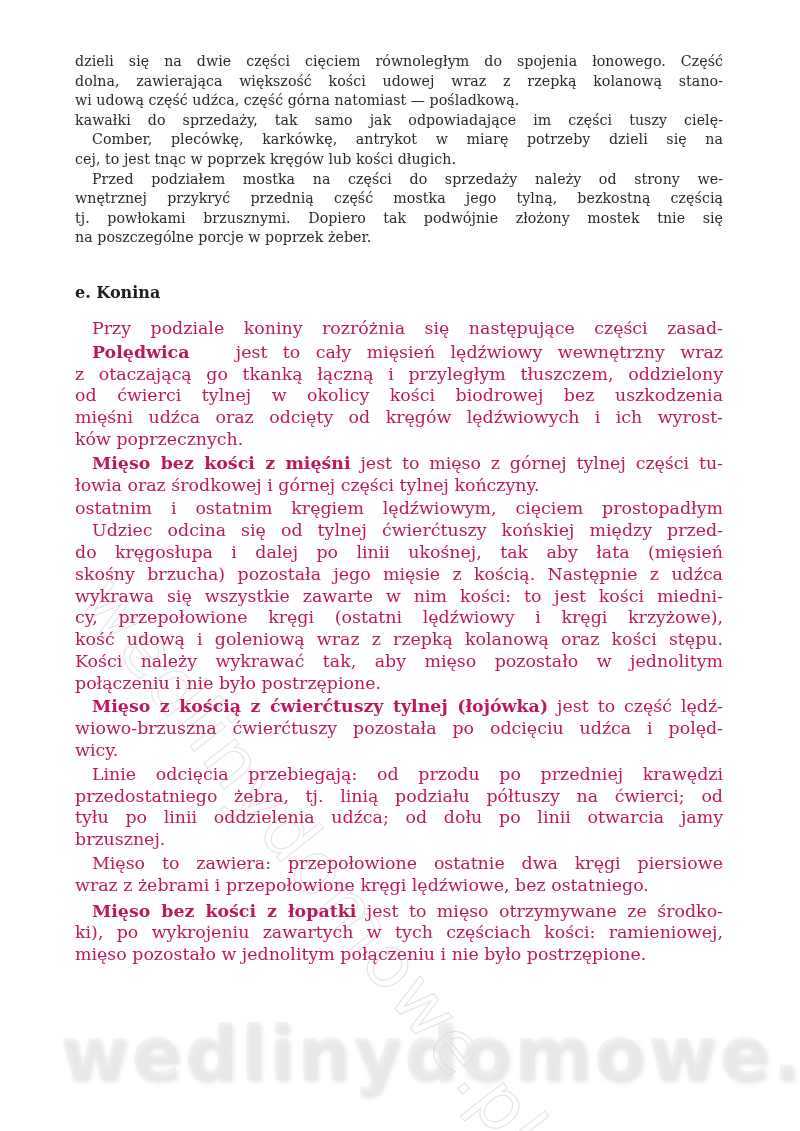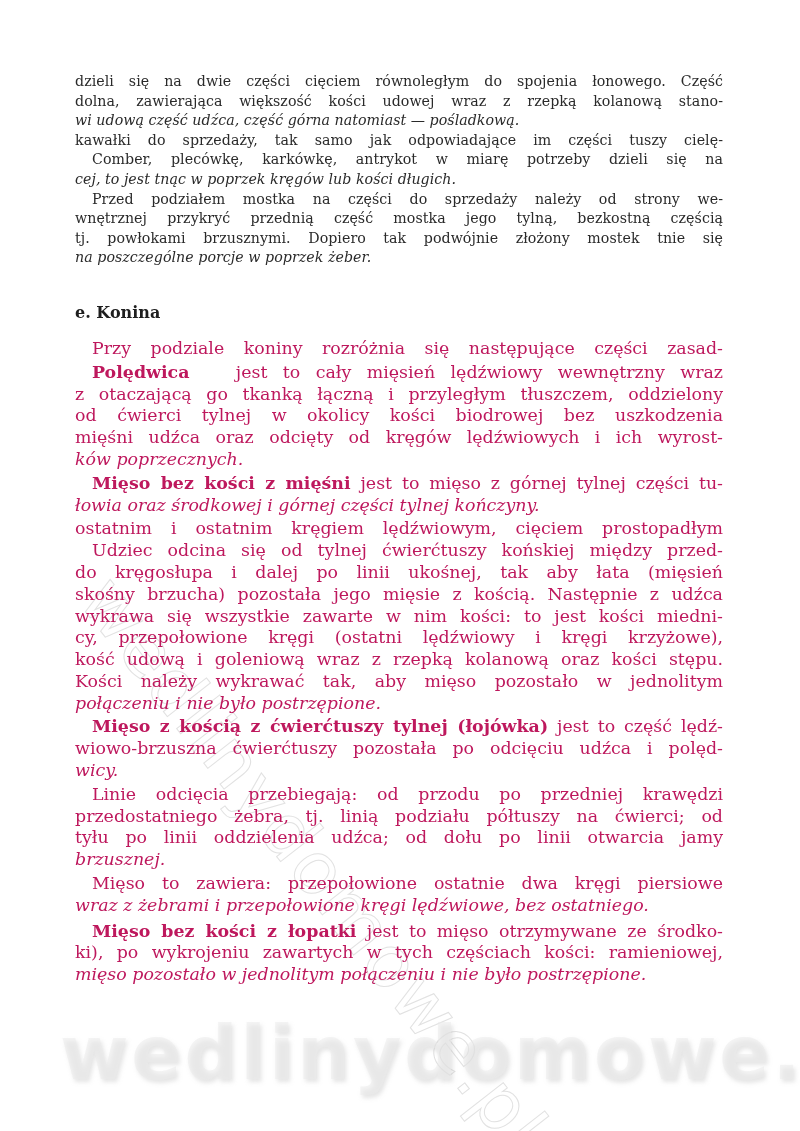--- a/index.html
+++ b/index.html
@@ -11,21 +11,21 @@
     width: 800px;
     height: 1131px;
     position: relative;
     overflow: hidden;
     font-family: "DejaVu Serif", "Liberation Serif", serif;
     color: #1e1e1e;
   }
   .page {
     position: absolute;
     left: 75px;
-    top: 72px;
+    top: 52px;
     width: 648px;
   }
   .small {
     font-size: 14.2px;
     line-height: 19.6px;
     letter-spacing: 0.05px;
     text-align: justify;
     color: #2a2a2a;
   }
   .small p {
@@ -56,21 +56,20 @@
   .large b {
     font-weight: bold;
   }
   .line {
     display: block;
     text-align: justify;
     text-align-last: justify;
   }
   .line.last {
     text-align-last: left;
-    font-style: italic;
   }
   .watermark-big {
     position: absolute;
     left: 60px;
     top: 1010px;
     width: 700px;
     text-align: center;
     font-family: "DejaVu Sans", "Liberation Sans", sans-serif;
     font-weight: bold;
     font-size: 74px;

